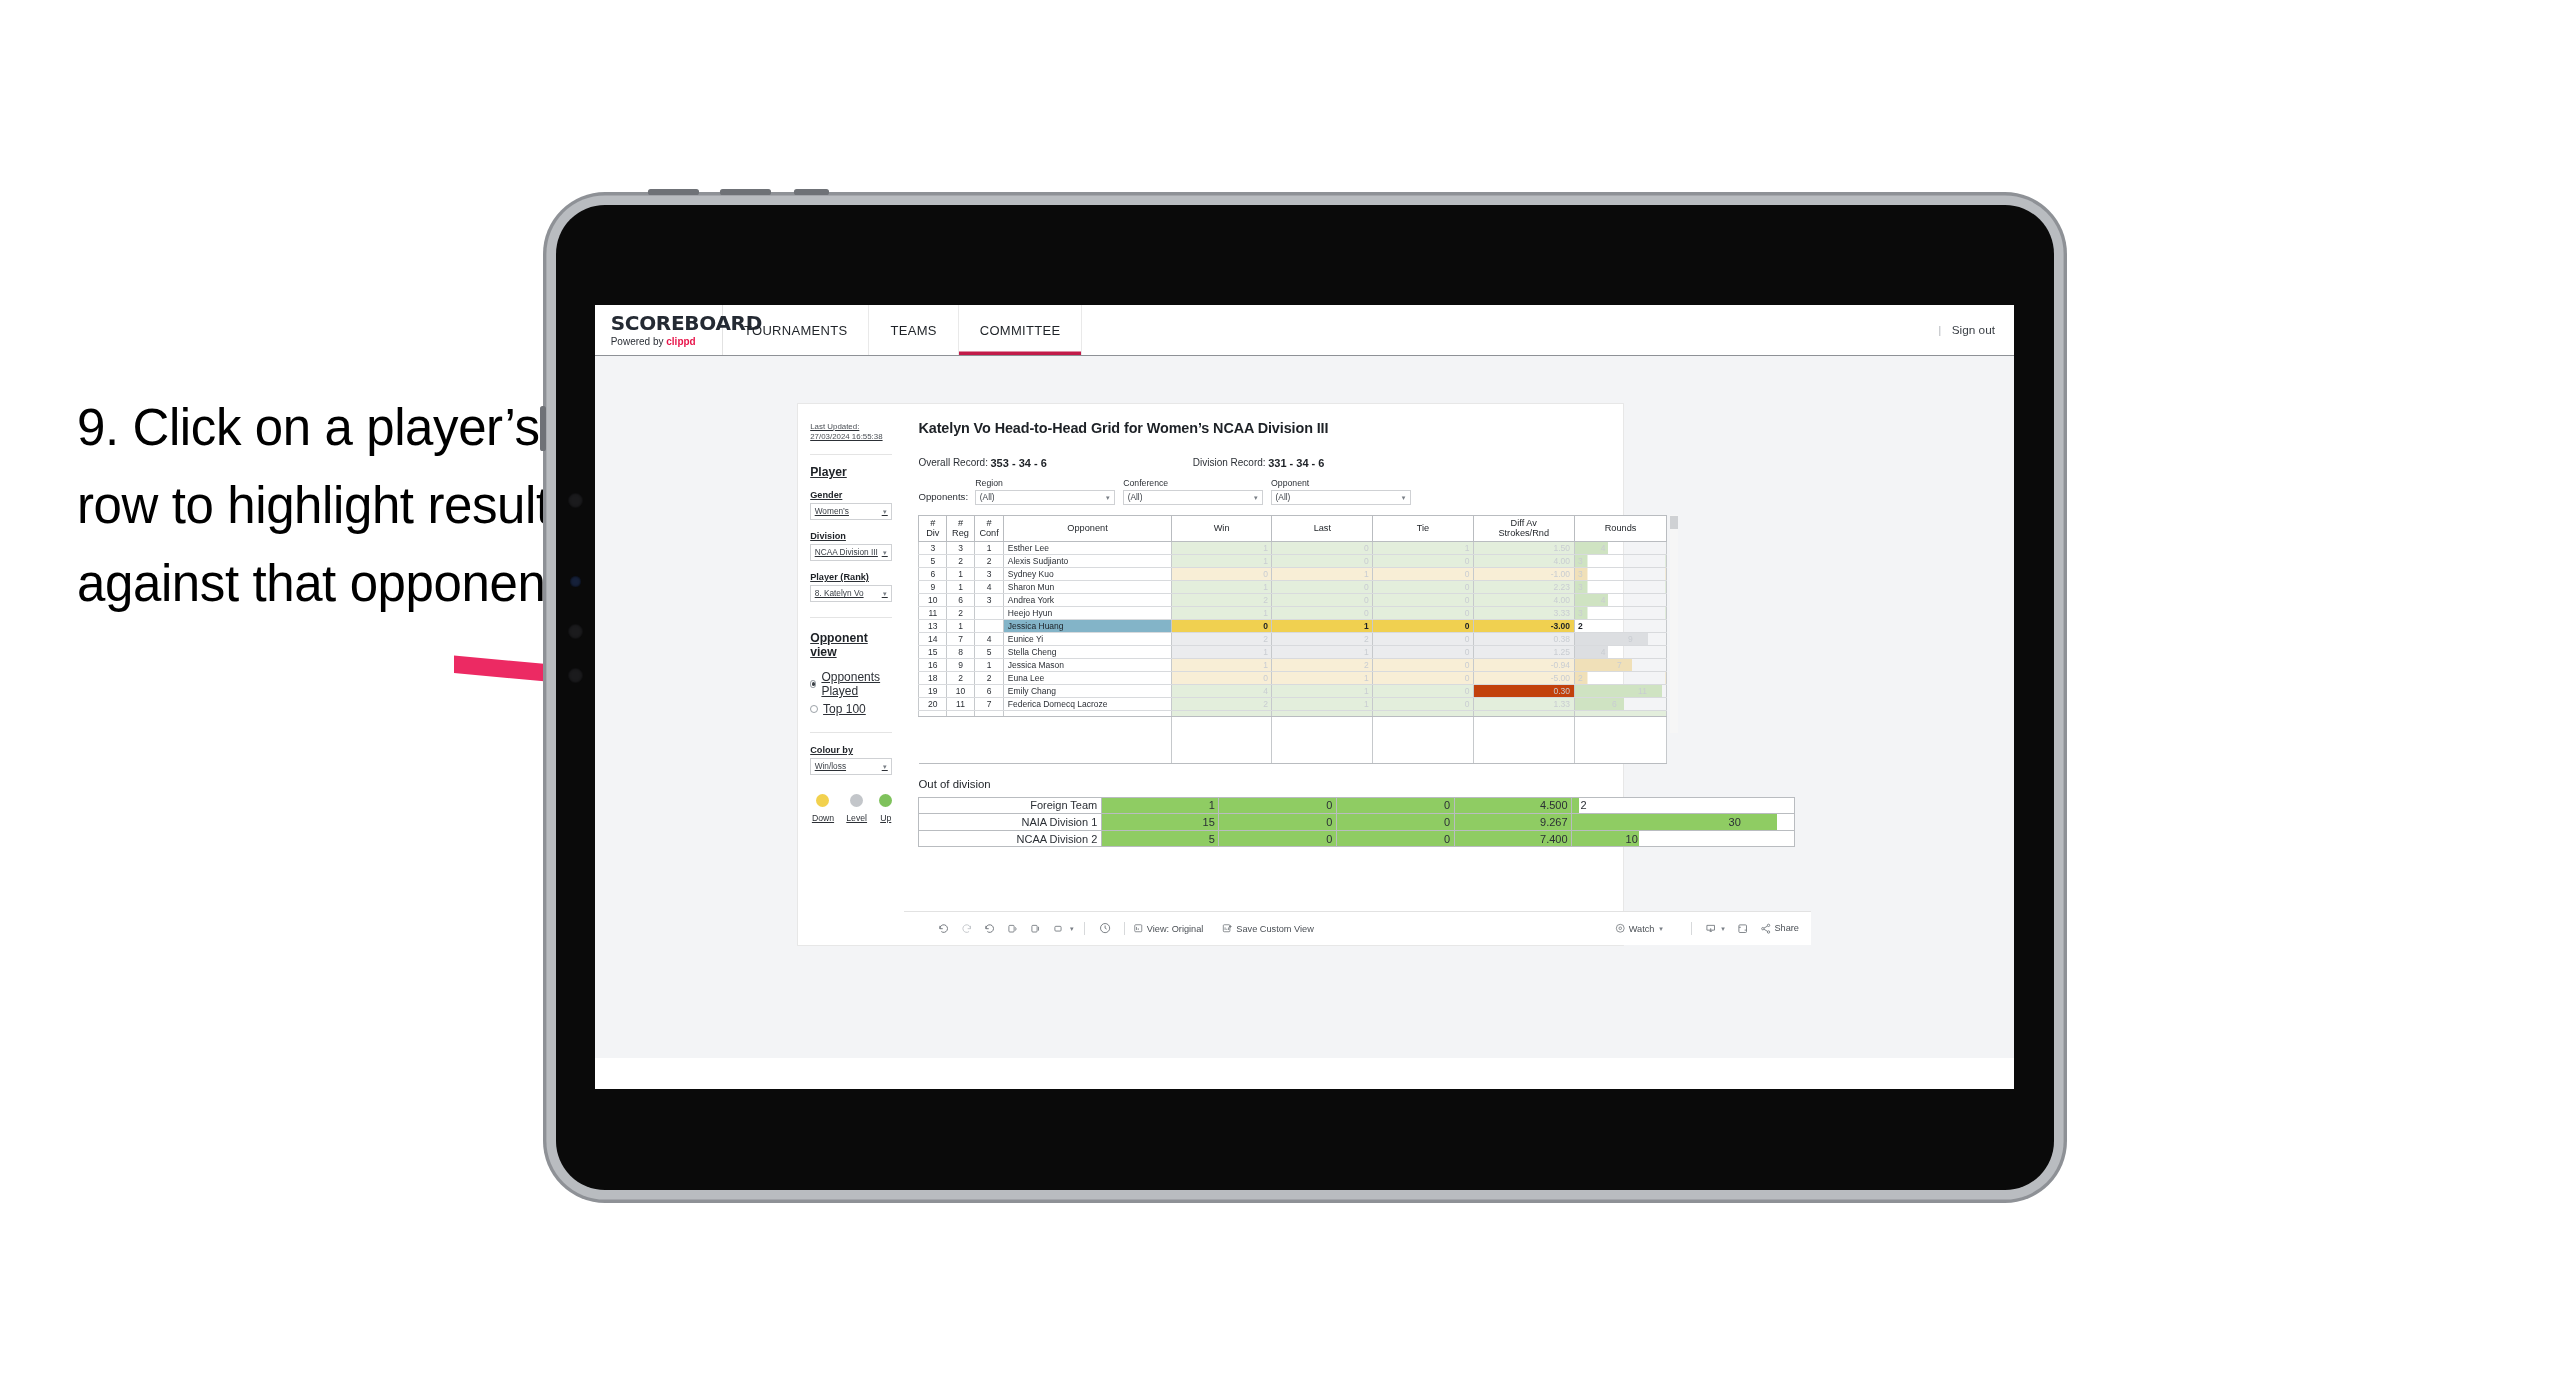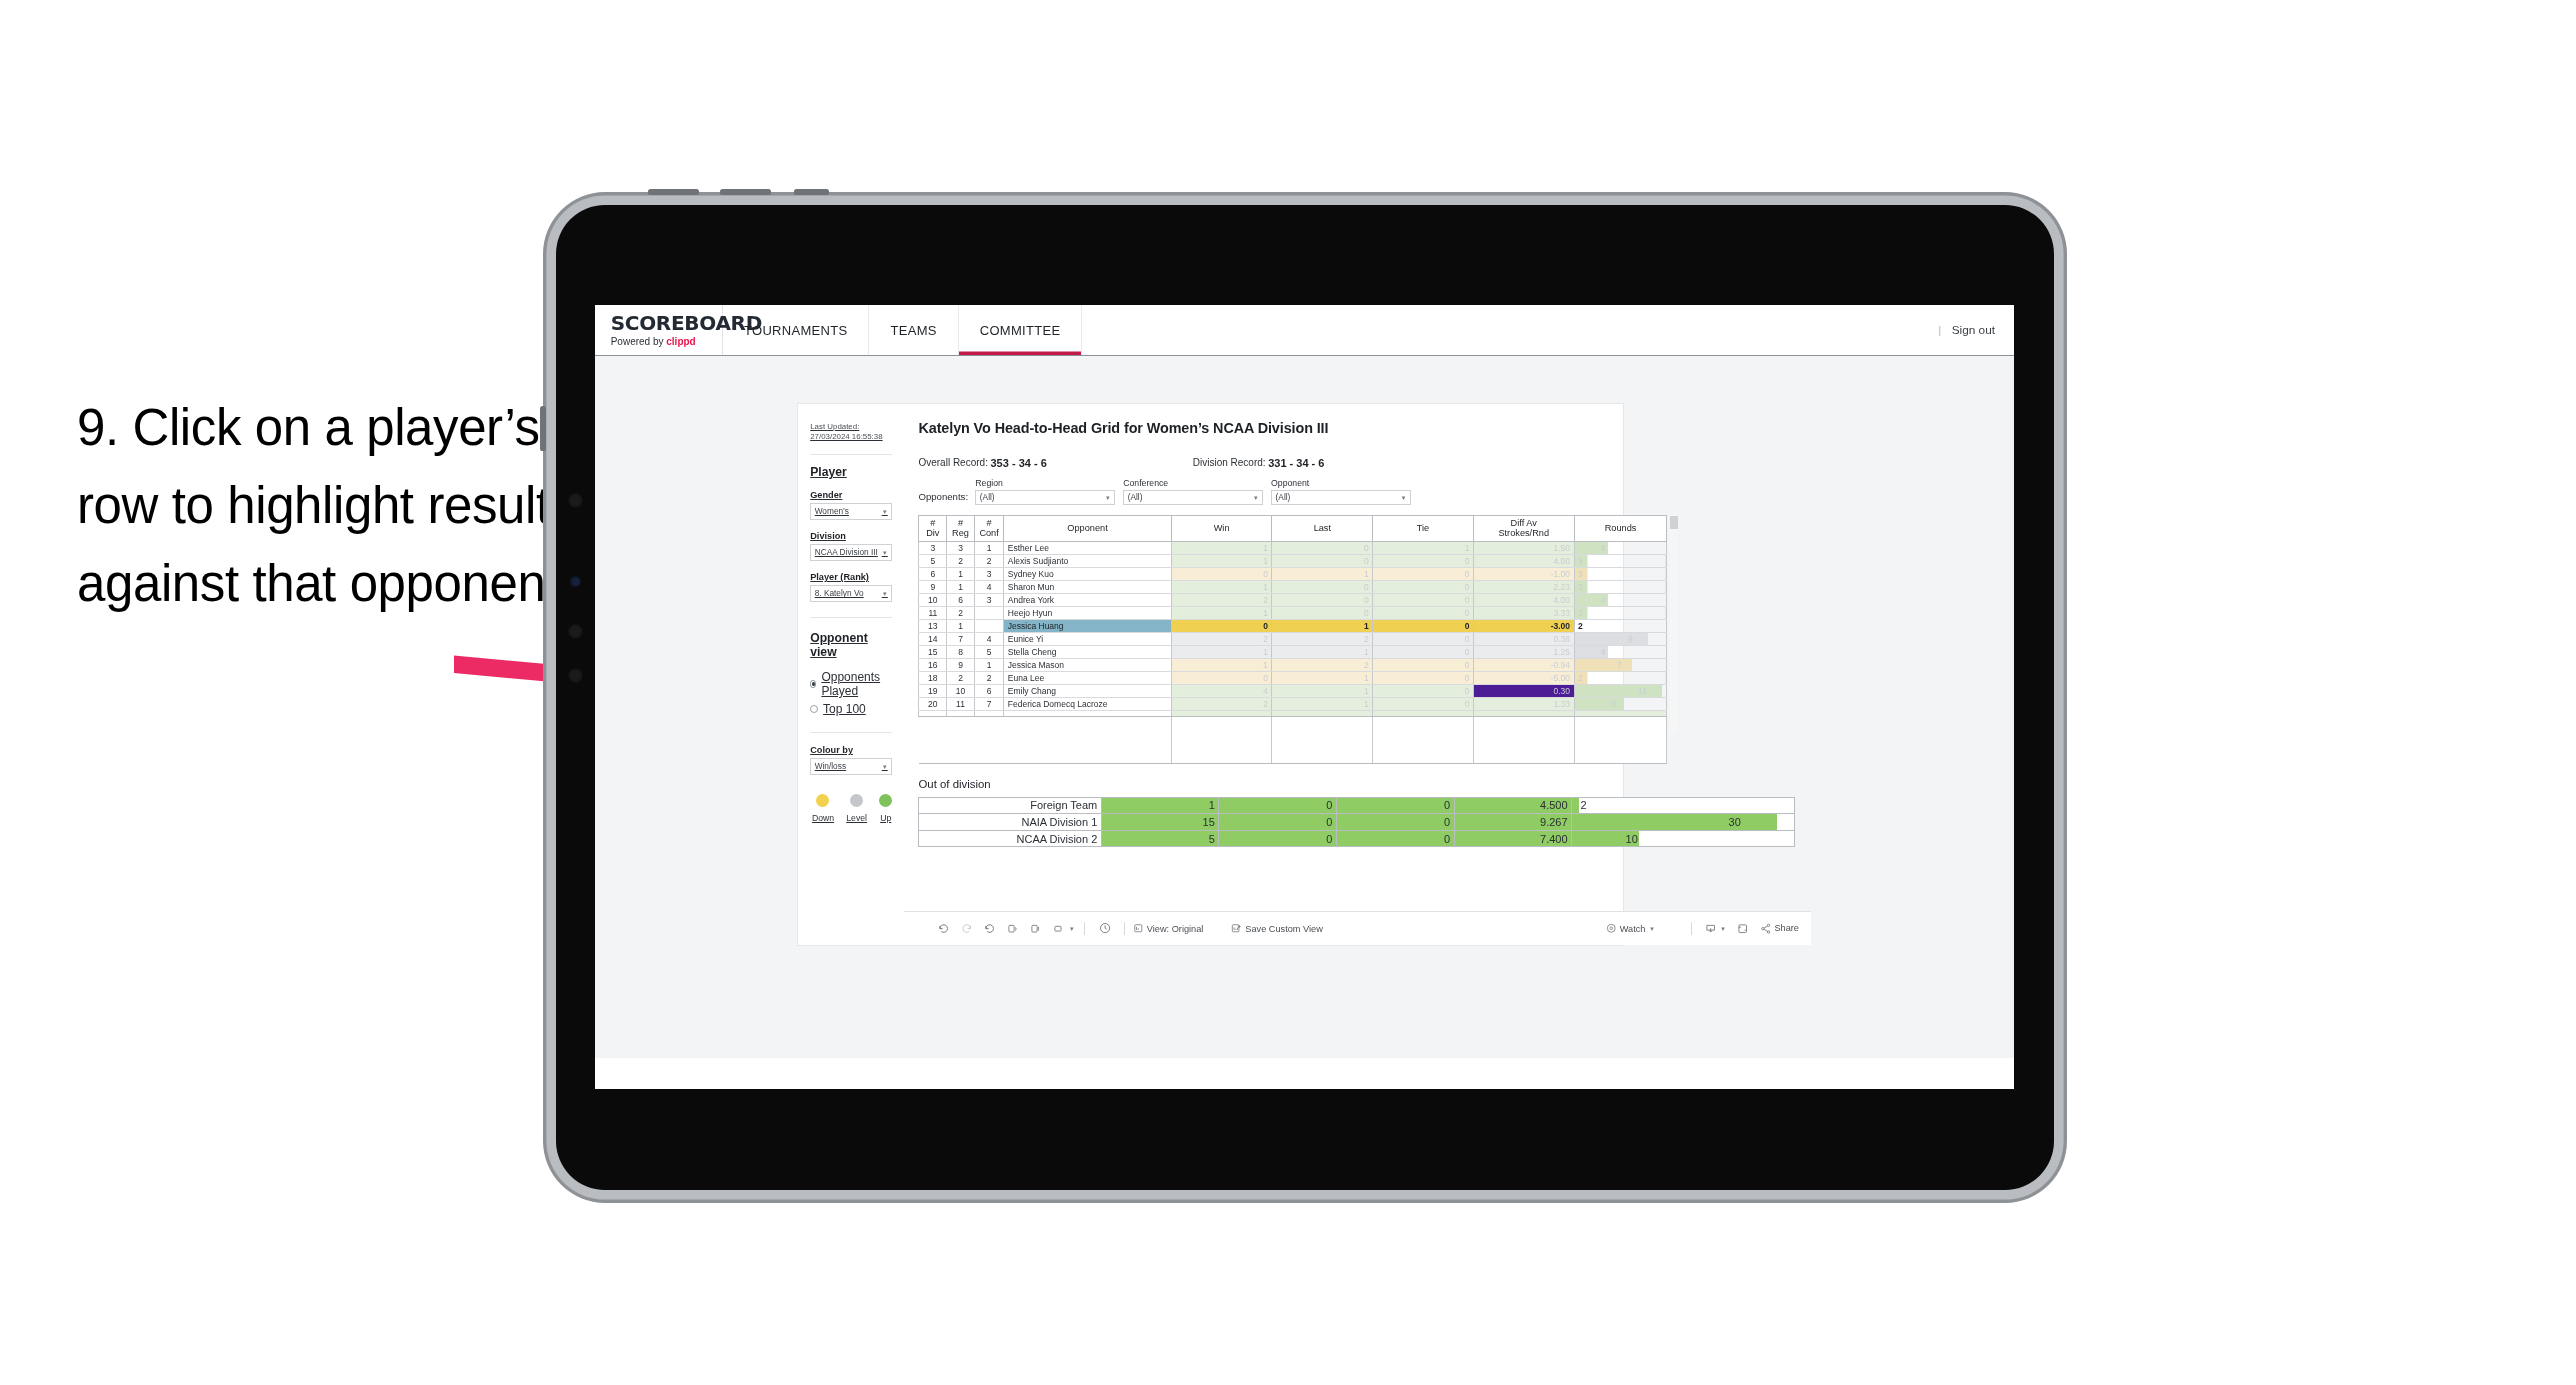--- a/index.html
+++ b/index.html
@@ -222,21 +222,21 @@
 
   
   #toolbar{
     position:absolute;left:0;right:0;bottom:0;height:33px;
     border-top:0.9px solid #e2e2e2;background:#fff;
     display:flex;align-items:center;padding-left:28px;gap:0px;
     font-size:9.2px;color:#4a4f55;
   }
   .tb-ico{width:23px;height:23px;display:flex;align-items:center;justify-content:center;cursor:pointer;}
   .tb-sep{width:0.9px;height:12.2px;background:#d7d9db;margin:0 7.9px;}
-  .tb-btn{display:flex;align-items:center;gap:3.5px;margin-right:28px;cursor:pointer;}
+  .tb-btn{display:flex;align-items:center;gap:3.5px;margin-right:19px;cursor:pointer;}
   .tb-right{margin-left:auto;display:flex;align-items:center;padding-right:12.2px;}
 </style>
 </head>
 <body>
 
 <div id="instruction">9. Click on a player’s row to highlight results against that opponent</div>
 
 <svg id="arrow" viewBox="0 0 790 200">
   <path d="M0 60 L690 123 L690 100 L790 133 L690 166 L690 143 L0 80 Z" fill="#ec2a63"></path>
 </svg>
@@ -514,21 +514,21 @@
                     <td class="rounds" style="background: linear-gradient(90deg, rgb(240, 224, 184) 0px, rgb(240, 224, 184) 14%, transparent 14%);"><span class="rtxt">2</span></td>
                   </tr>
                   <tr>
                     <td class="num">19</td>
                     <td class="num">10</td>
                     <td class="num">6</td>
                     <td class="opp">Emily Chang</td>
                     <td class="val" style="background: rgb(227, 238, 220);">4</td>
                     <td class="val" style="background: rgb(227, 238, 220);">1</td>
                     <td class="val" style="background: rgb(227, 238, 220);">0</td>
-                    <td class="val" style="background: #4c1d95;">0.30</td>
+                    <td class="val" style="background: #c2410c;">0.30</td>
                     <td class="rounds"><span class="rbar" style="width: 95%; background: rgb(207, 227, 194);"></span><span class="rtxt" style="margin-left: 60px;">11</span></td>
                   </tr>
                   <tr>
                     <td class="num">20</td>
                     <td class="num">11</td>
                     <td class="num">7</td>
                     <td class="opp">Federica Domecq Lacroze</td>
                     <td class="val" style="background: rgb(227, 238, 220);">2</td>
                     <td class="val" style="background: rgb(227, 238, 220);">1</td>
                     <td class="val" style="background: rgb(227, 238, 220);">0</td>

